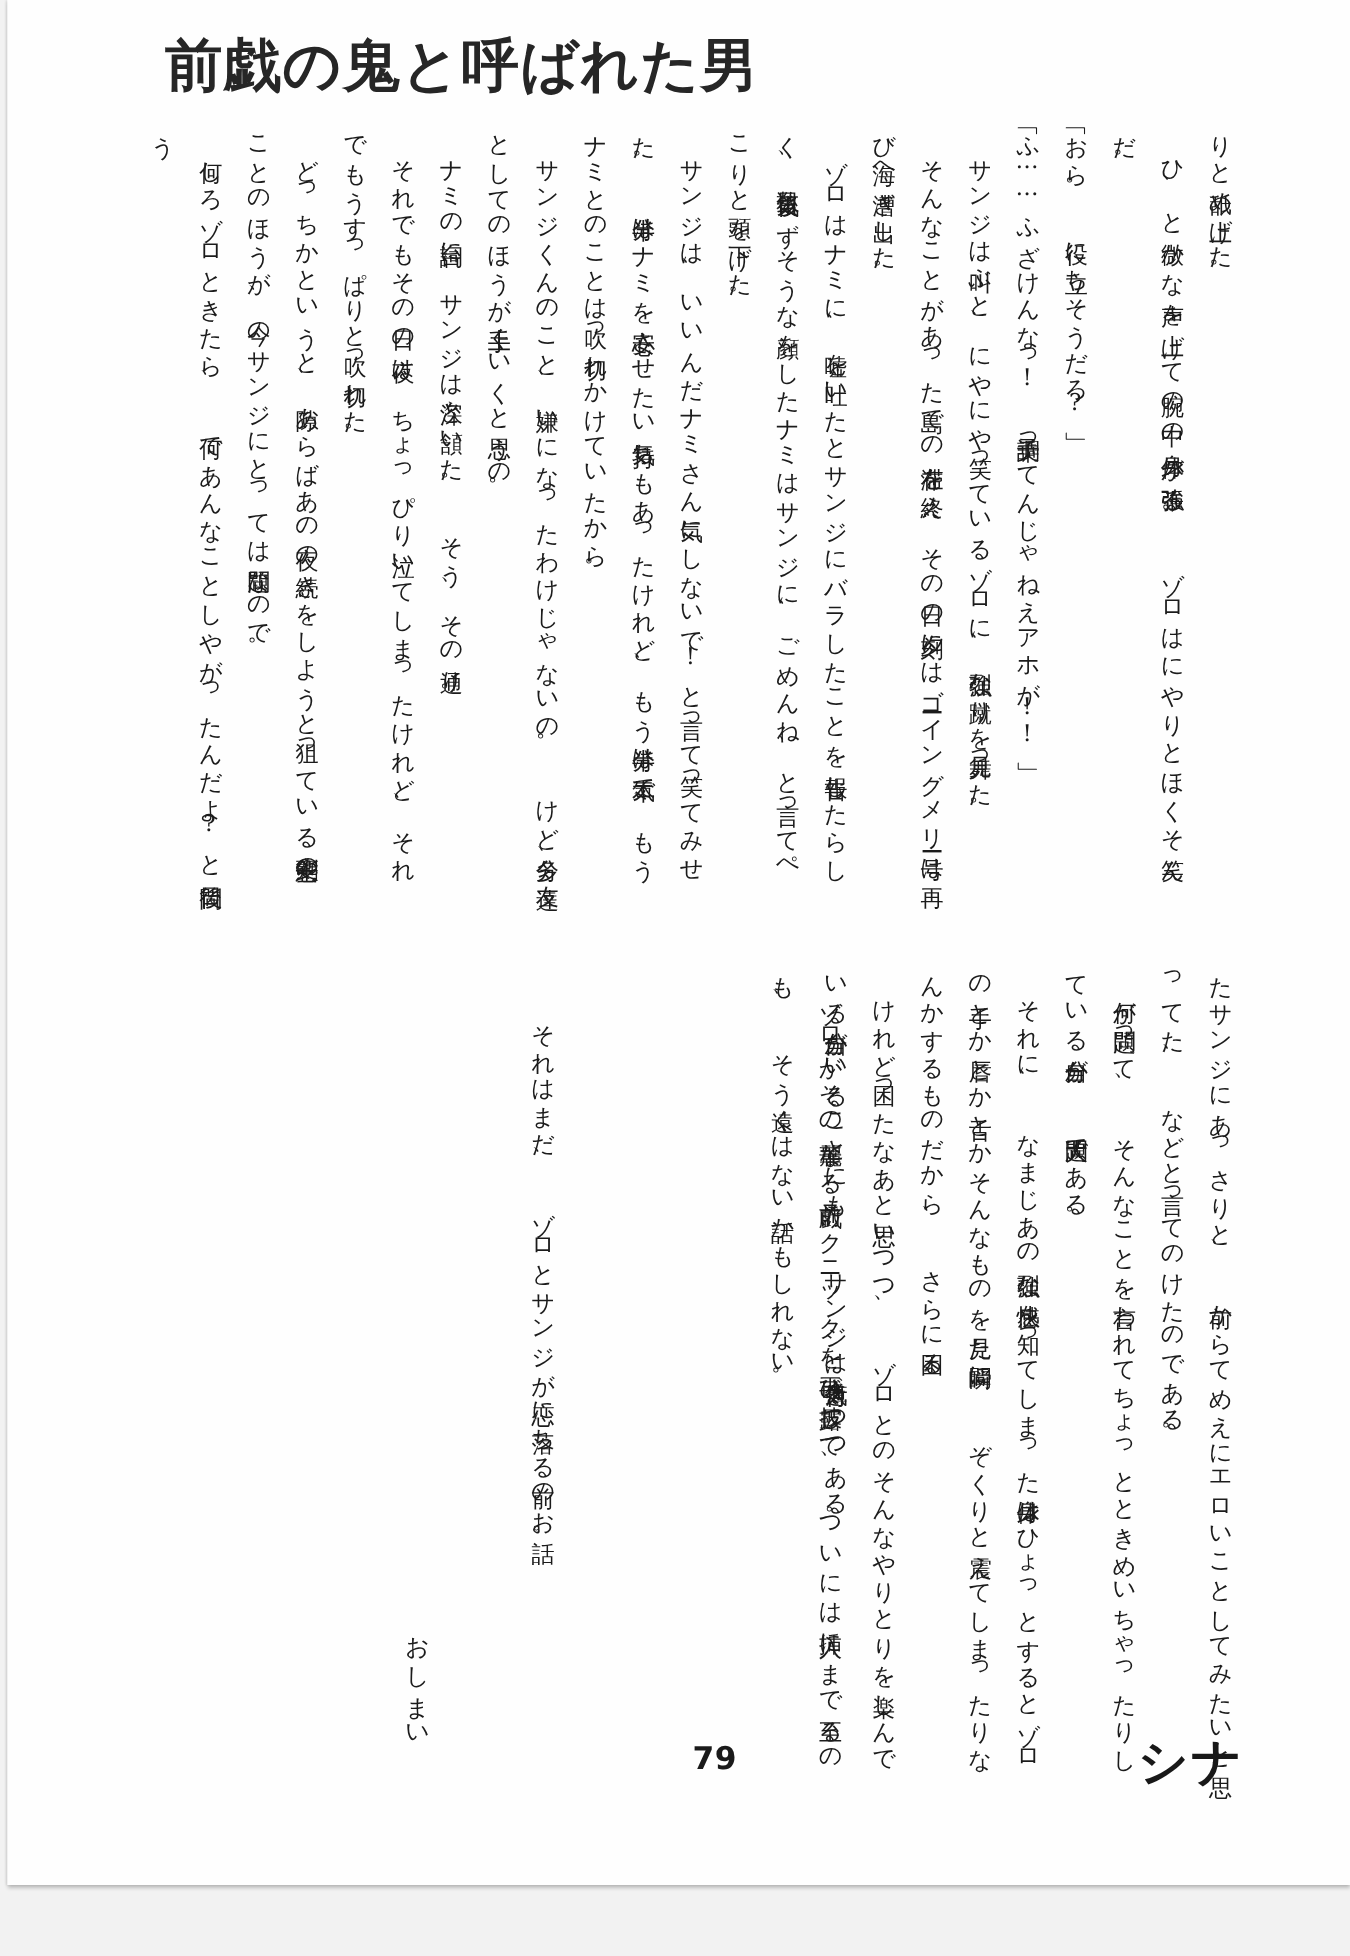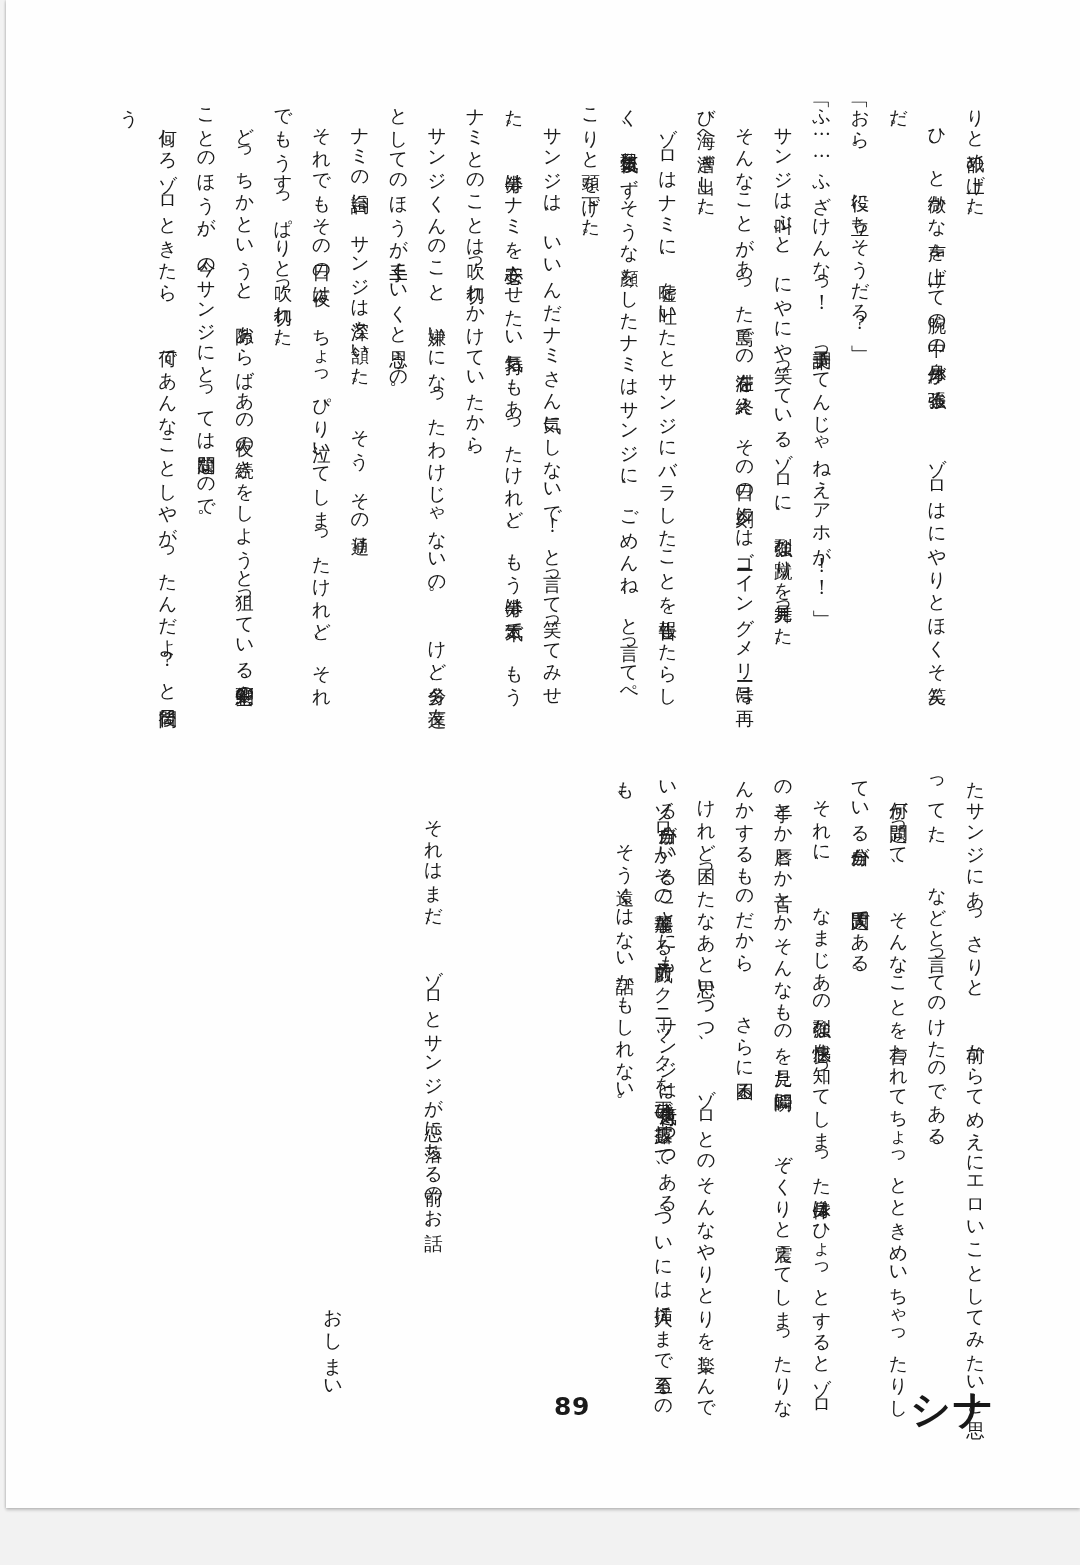--- a/index.html
+++ b/index.html
@@ -140,20 +140,21 @@
     letter-spacing: 0.5px;
   }
 </style>
 </head>
 <body>
 
 <div class="page-root">
   <div class="paper">
     <div class="paper-inner">
 
+      <div class="page-title">前戯の鬼と呼ばれた男</div>
 
       <div class="vblock" id="body-upper">
         <p class="noindent">りと舐め上げた。</p>
         <p>ひ、と微かな声を上げて腕の中の身体が強張る。 ゾロはにやりとほくそ笑んだ。</p>
         <p class="noindent">「おら。 役に立ちそうだろ?」</p>
         <p class="noindent">「ふ……ふざけんなっ! 調子乗ってんじゃねえアホが!!」</p>
         <p>サンジは叫ぶと、にやにや笑っているゾロに、強烈な蹴りを見舞った。</p>
         <p>そんなことがあった島での滞在を終え、その日の夕刻にはゴーイングメリー号は再び海へ漕ぎ出した。</p>
         <p>ゾロはナミに、嘘を吐いたとサンジにバラしたことを報告したらしく、数日後気まずそうな顔をしたナミはサンジに、ごめんね、と言ってぺこりと頭を下げた。</p>
         <p>サンジは、いいんだナミさん気にしないで!と言って笑ってみせた。 半分はナミを安心させたい気持ちもあったけれど、もう半分は本気で、もうナミとのことは吹っ切れかけていたから。</p>
@@ -178,17 +179,17 @@
       <div class="vblock" id="body-closing">
         <p>それはまだ、 ゾロとサンジが恋に落ちる前のお話。</p>
       </div>
 
       <div class="vblock" id="end-mark">
         <p class="noindent">おしまい</p>
       </div>
 
       <div id="signature">シナ</div>
 
-      <div id="page-number">89</div>
+      <div id="page-number">79</div>
 
     </div>
   </div>
 </div>
 
 </body></html>

